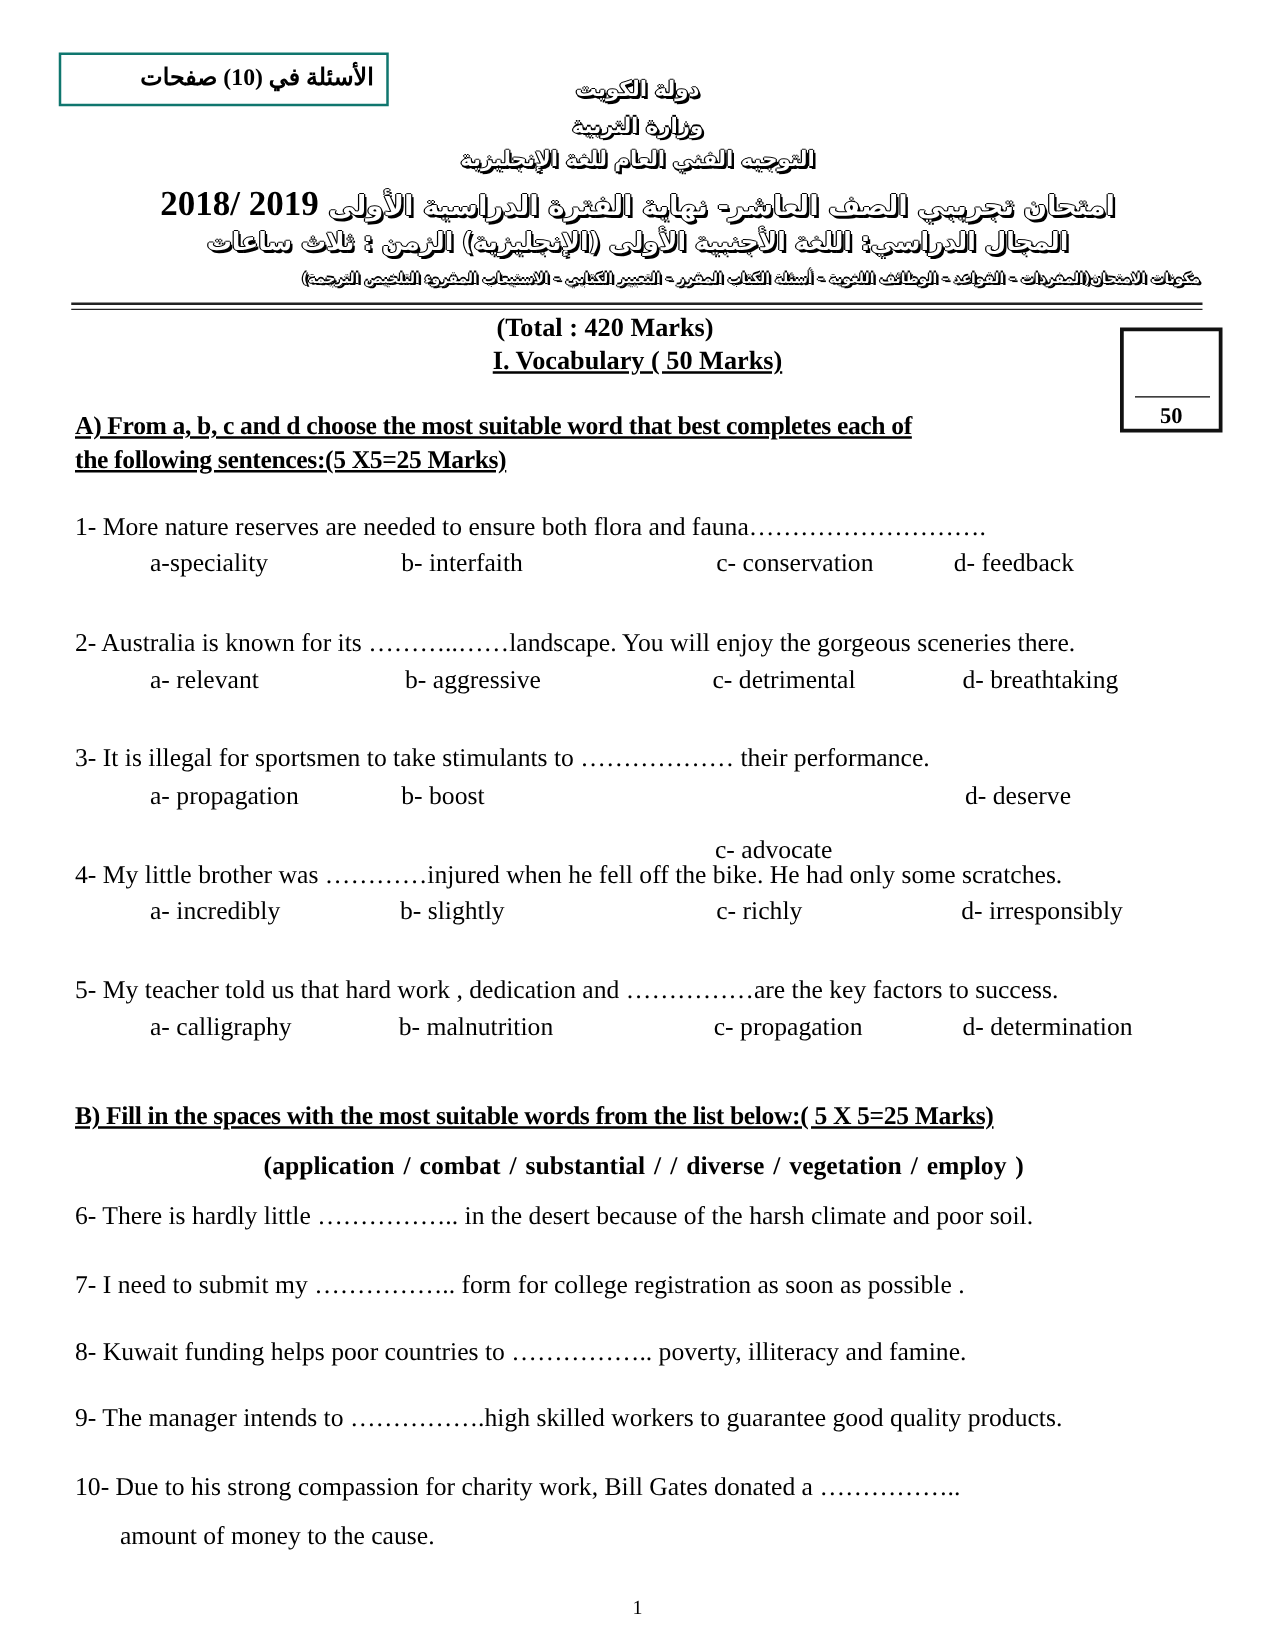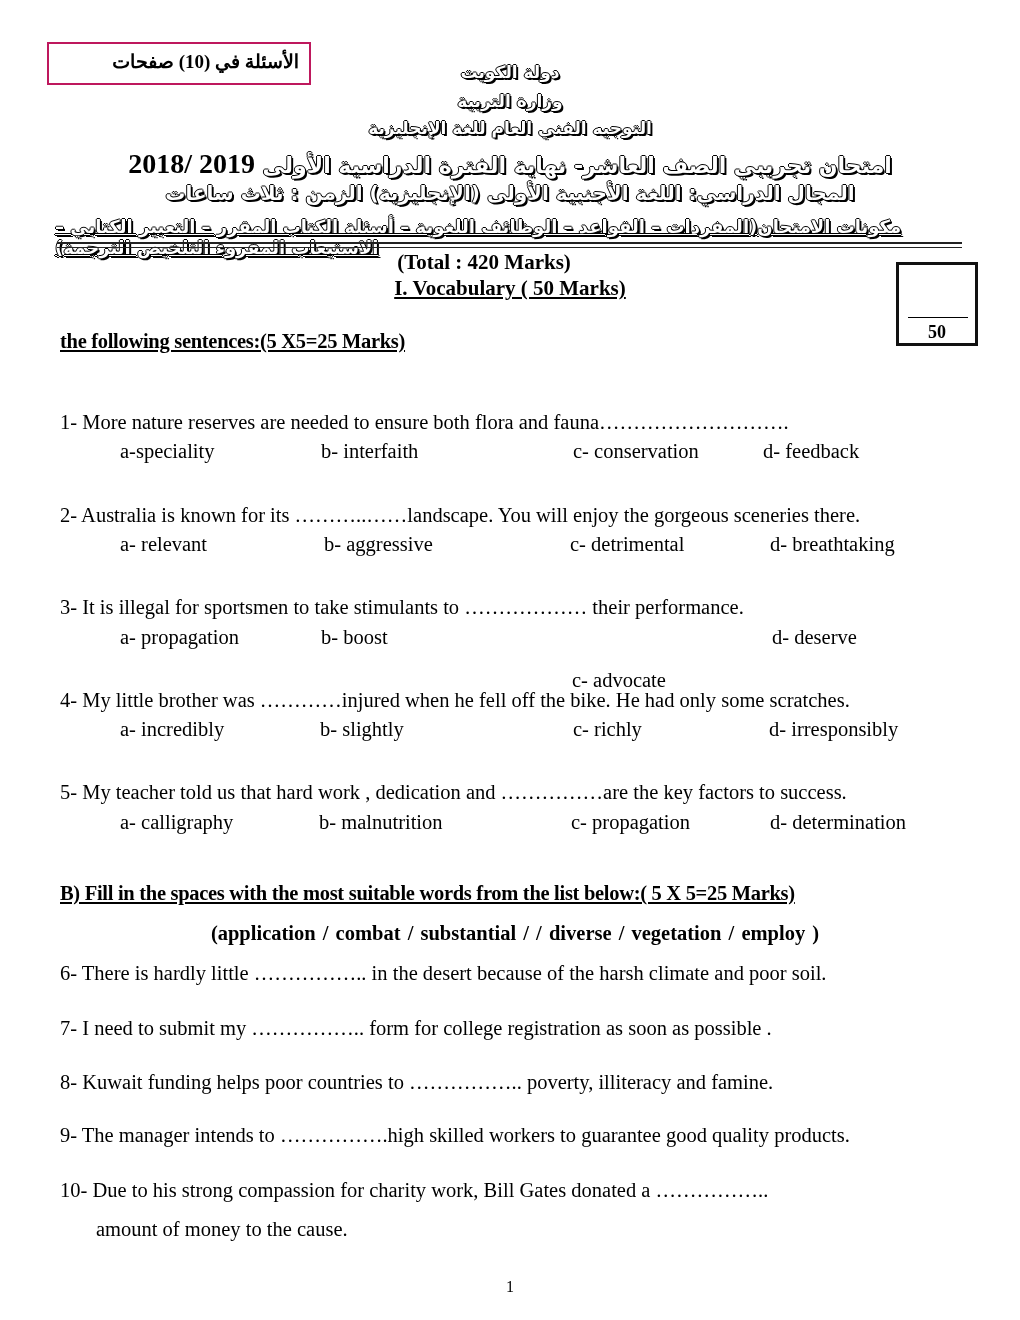--- a/index.html
+++ b/index.html
@@ -3,37 +3,37 @@
 <meta charset="utf-8">
 <style>
   html, body { margin: 0; padding: 0; background: #ffffff; }
   body {
     width: 1020px; height: 1320px; position: relative; overflow: hidden;
     font-family: "Liberation Serif", "DejaVu Serif", serif; color: #000;
   }
   .abs { position: absolute; }
   .pages-box {
     left: 47px; top: 42px; width: 264px; height: 43px;
-    border: 2px solid #be185d; box-sizing: border-box;
+    border: 2px solid #0f766e; box-sizing: border-box;
     font-weight: bold; font-size: 19px; direction: rtl;
     padding: 6px 10px 0 16px; text-align: right;
   }
   .ar-title {
     left: 0; width: 1020px; text-align: center; direction: rtl;
     font-family: "DejaVu Sans", sans-serif; font-weight: bold;
     color: #fff;
     text-shadow: 1px 0 0 #000, -1px 0 0 #000, 0 1px 0 #000, 0 -1px 0 #000, 2px 2px 0 #000;
   }
   .ar1 { top: 62px; font-size: 17px; }
   .ar2 { top: 91px; font-size: 17px; }
   .ar3 { top: 118px; font-size: 17px; }
   .ar4 { top: 148px; font-size: 22px; }
   .ar4 .yr { color:#000; text-shadow:none; font-family: "Liberation Serif", serif; font-size: 28px; }
   .ar5 { top: 181px; font-size: 20px; }
-  .ar6 { top: 216px; left: 55px; width: 905px; font-size: 18px; text-align: left; text-decoration: underline; }
+  .ar6 { top: 216px; left: 55px; width: 905px; font-size: 11px; text-align: right; }
   .double-rule {
     left: 57px; top: 242px; width: 905px; height: 3px;
     border-top: 2px solid #222; border-bottom: 1px solid #222;
   }
   .total {
     top: 250px; left: 0; width: 968px; text-align: center;
     font-weight: bold; font-size: 21px;
   }
   .vocab {
     top: 276px; left: 0; width: 1020px; text-align: center;
@@ -79,20 +79,21 @@
 
 <div class="abs total">(Total : 420 Marks)</div>
 <div class="abs vocab">I. Vocabulary ( 50 Marks)</div>
 
 <div class="abs score-box">
   <div class="score-line"></div>
   <div class="score-val">50</div>
 </div>
 
 <div class="abs section-head secA">
+  <div>A) From a, b, c and d choose the most suitable word that best completes each of</div>
   <div>the following sentences:(5 X5=25 Marks)</div>
 </div>
 
 <div class="abs q" style="top:410px;">1- More nature reserves are needed to ensure both flora and fauna……………………….</div>
 <div class="abs opt" style="top:440px;left:120px;">a-speciality</div>
 <div class="abs opt" style="top:440px;left:321px;">b- interfaith</div>
 <div class="abs opt" style="top:440px;left:573px;">c- conservation</div>
 <div class="abs opt" style="top:440px;left:763px;">d- feedback</div>
 
 <div class="abs q" style="top:503px;">2- Australia is known for its ………..……landscape. You will enjoy the gorgeous sceneries there.</div>

